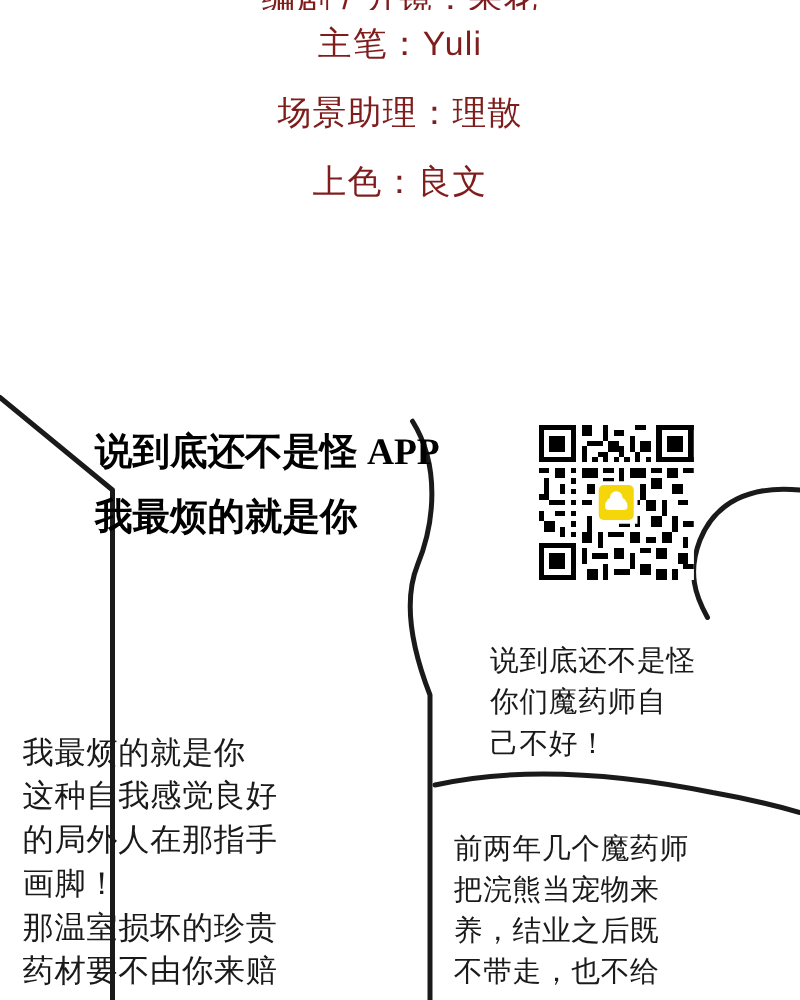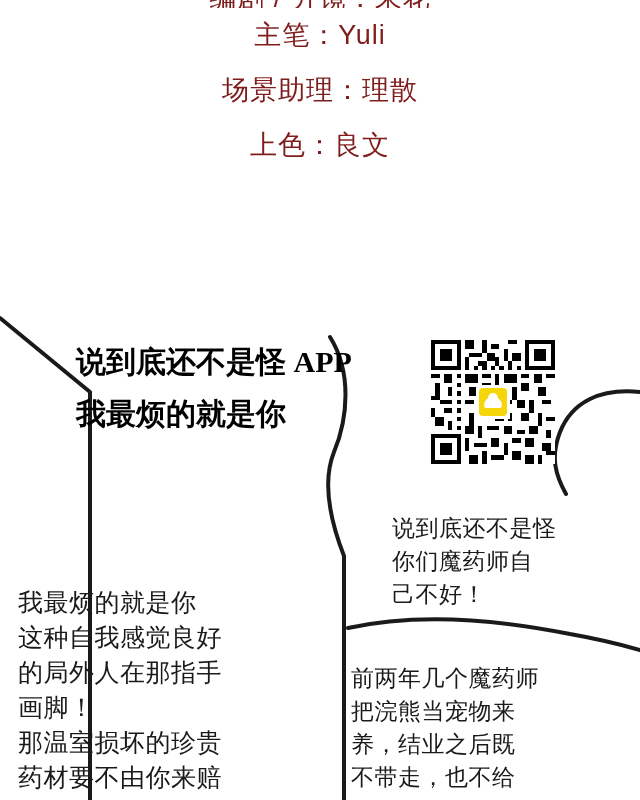--- a/index.html
+++ b/index.html
@@ -152,21 +152,21 @@
   }
   .d-right-top {
     left: 392px;
     top: 512px;
     width: 240px;
     font-size: 23px;
     line-height: 33px;
     letter-spacing: 0.5px;
   }
   .d-right-bottom {
-    left: 351px;
+    left: 363px;
     top: 662px;
     width: 260px;
     font-size: 23px;
     line-height: 33px;
     letter-spacing: 0.5px;
   }
 </style>
 </head>
 <body>
 

